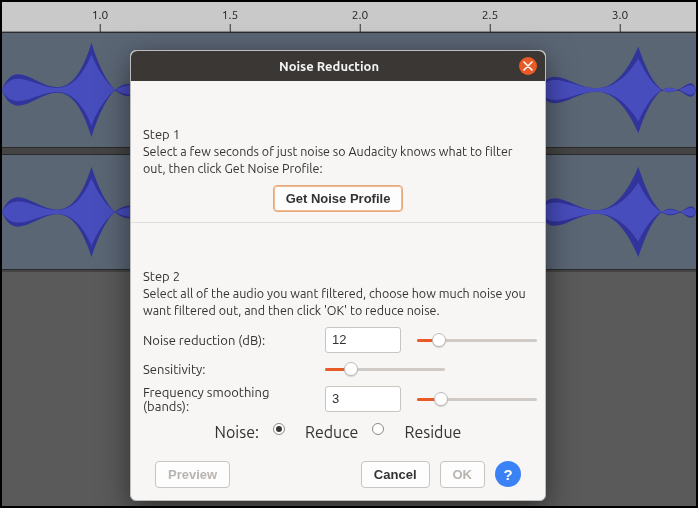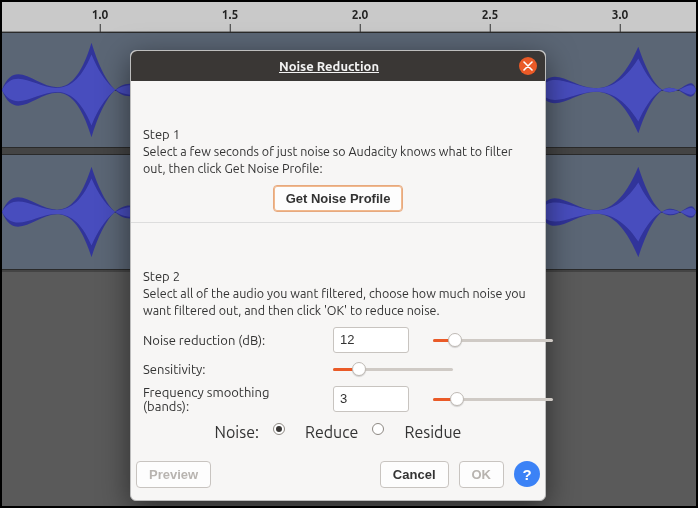--- a/index.html
+++ b/index.html
@@ -5,21 +5,21 @@
   * { box-sizing: border-box; margin: 0; padding: 0; }
   html, body { width: 698px; height: 508px; overflow: hidden; font-family: "Ubuntu", "Segoe UI", Arial, sans-serif; }
   body { position: relative; background: #444; border: 2px solid #000; }
 
   
   .ruler {
     position: absolute; left: 0; top: 0; right: 0; height: 30px;
     background: #c9c9c9; border-bottom: 1px solid #888;
     font-size: 12px; color: #222;
   }
-  .tick { position: absolute; top: 6px; transform: translateX(-50%); font-weight: 700; }
+  .tick { position: absolute; top: 6px; transform: translateX(-50%); font-weight: 400; }
   .tick::after { content:""; position:absolute; left:50%; top:16px; width:1px; height:8px; background:#333; }
 
   .track {
     position: absolute; left: 0; right: 0; height: 116px;
     background: #5b6675; border-top: 1px solid #2a2a2a; border-bottom: 1px solid #2a2a2a;
     overflow: hidden;
   }
   .track.t1 { top: 30px; }
   .track.t2 { top: 152px; }
   .track .mid { position:absolute; left:0; right:0; top:50%; height:1px; background:#2f3540; }
@@ -33,21 +33,21 @@
   .dialog {
     position: absolute; left: 128px; top: 48px; width: 416px;
     background: #f7f6f5; border: 1px solid #bdbdbd; border-radius: 6px;
     box-shadow: 0 8px 30px rgba(0,0,0,0.5);
     font-size: 13px; color: #333;
   }
   .titlebar {
     height: 30px; background:#3a3735; color:#f3f3f3;
     border-top-left-radius:6px; border-top-right-radius:6px;
     display:flex; align-items:center; padding:0 8px;
-    font-weight:600; font-size:13px;text-decoration:underline;
+    font-weight:600; font-size:13px;
   }
   .titlebar .title { flex:1; text-align:center; }
   .closebtn {
     width:18px; height:18px; border-radius:50%; background:#ea5a27;
     display:flex; align-items:center; justify-content:center;
     color:#fff; font-size:11px; line-height:1; cursor:pointer;
   }
   .closebtn svg { width:10px; height:10px; }
 
   .section { padding: 6px 12px 10px; margin-top: 40px; }
@@ -58,42 +58,42 @@
   .center-row { display:flex; justify-content:center; }
   .btn {
     background:#fdfdfd; border:1px solid #c8c4c0; border-radius:4px;
     padding:5px 12px; font-size:13px; color:#333; cursor:pointer;font-weight:bold;
   }
   .btn.highlight { border:1px solid #e7a97e; box-shadow:0 0 0 1px #f1b98e inset; }
   .btn.disabled { color:#b8b4b0; cursor:default; }
 
   .param-row {
     display:grid; grid-template-columns: 170px 80px 120px;
-    align-items:center; gap:20px; margin:6px 0;
+    align-items:center; gap:12px; margin:6px 0;
   }
   .param-row label { font-size:13px; color:#333; }
   .param-row input[type=text] {
     height:26px; width:76px; border:1px solid #c8c4c0; border-radius:3px;
     padding:0 6px; font-size:13px; background:#fff; color:#333;
   }
 
   
   .slider { position:relative; height:20px; width:120px; cursor:pointer; }
   .slider .track-bg { position:absolute; left:0; right:0; top:9px; height:3px; background:#cfcac5; border-radius:2px; }
   .slider .track-fill { position:absolute; left:0; top:9px; height:3px; background:#ea5a27; border-radius:2px; }
   .slider .thumb { position:absolute; top:3px; width:14px; height:14px; border-radius:50%; background:#fff; border:1px solid #bfbab5; box-shadow:0 1px 1px rgba(0,0,0,0.15); transform:translateX(-50%); }
 
   .radio-row { display:flex; justify-content:center; align-items:center; gap:14px; margin-top:10px; font-size:16px; }
   .radio { display:inline-flex; align-items:flex-start; gap:20px; cursor:pointer; }
   .rbox { width:12px; height:12px; border-radius:50%; border:1px solid #8e8983; background:#fff; display:inline-flex; align-items:center; justify-content:center; }
   .rbox .dot { width:6px; height:6px; border-radius:50%; background:#3a3735; display:none; }
   .radio.selected .rbox .dot { display:block; }
 
   .footer {
-    display:flex; align-items:center; gap:10px; padding:10px 5px 12px;
+    display:flex; align-items:center; gap:10px; padding:10px 24px 12px;
   }
   .footer .spacer { flex:1; }
   .helpbtn {
     width:26px; height:26px; border-radius:50%; background:#3b82f6;
     color:#fff; display:flex; align-items:center; justify-content:center;
     font-weight:700; font-size:15px; cursor:pointer; border:none;
   }
 </style>
 </head>
 <body>

